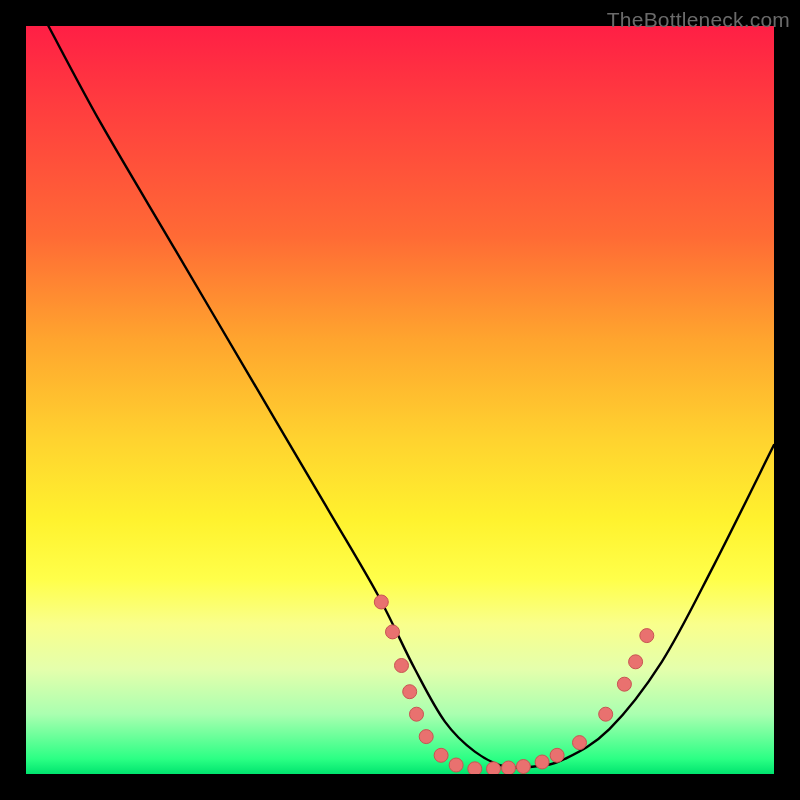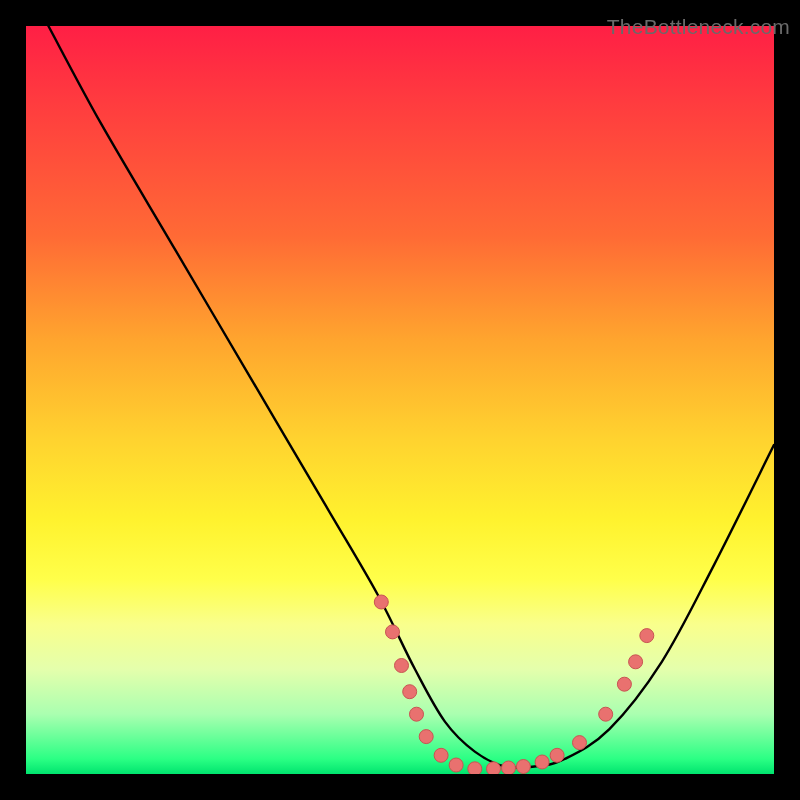--- a/index.html
+++ b/index.html
@@ -42,21 +42,21 @@
   }
   .curve-svg {
     position: absolute;
     left: 0;
     top: 0;
     width: 748px;
     height: 748px;
   }
   .watermark {
     position: absolute;
-    top: 15px;
+    top: 8px;
     right: 10px;
     color: #6a6a6a;
     font-size: 21px;
     letter-spacing: 0.2px;
     user-select: none;
     margin-left: 48px;
   }
 </style>
 </head>
 <body>

